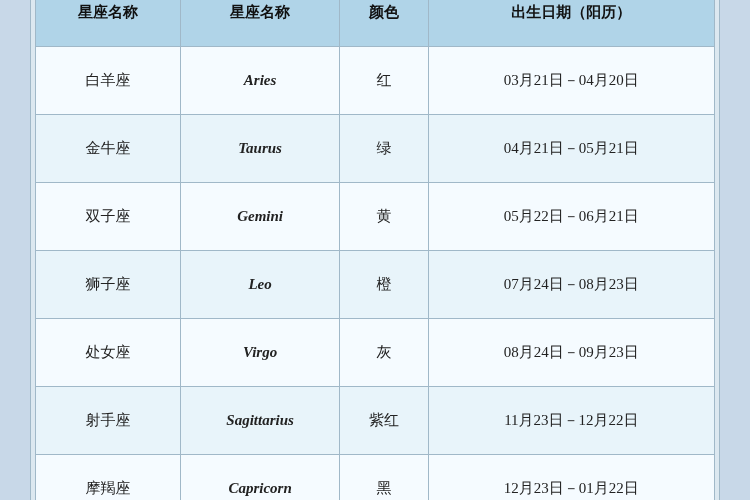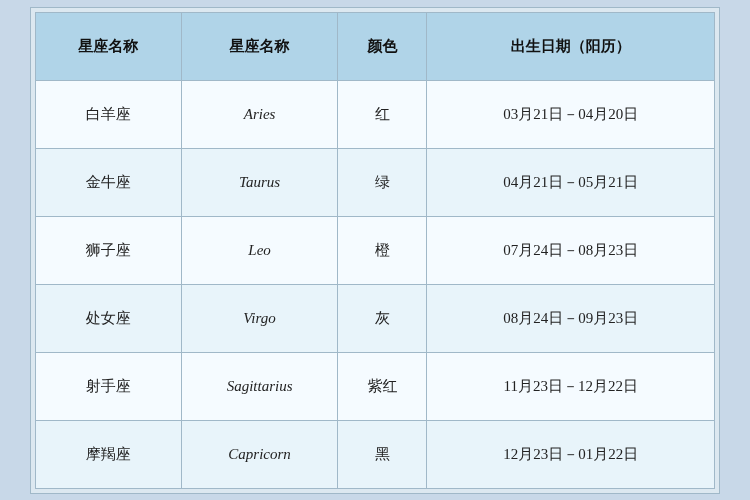--- a/index.html
+++ b/index.html
@@ -39,20 +39,21 @@
       background: #e8f4fa;
     }
     tr:nth-child(odd) td {
       background: #f5fbff;
     }
     td:first-child {
       font-size: 15px;
     }
     td:nth-child(2) {
       font-style: italic;
+      font-weight: bold;
     }
   </style>
 </head>
 <body>
 
 <div class="table-container">
   <table>
     <thead>
       <tr>
         <th>星座名称</th>
@@ -66,20 +67,26 @@
           <td>白羊座</td>
           <td>Aries</td>
           <td>红</td>
           <td>03月21日－04月20日</td>
         </tr>
         <tr>
           <td>金牛座</td>
           <td>Taurus</td>
           <td>绿</td>
           <td>04月21日－05月21日</td>
+        </tr>
+        <tr>
+          <td>双子座</td>
+          <td>Gemini</td>
+          <td>黄</td>
+          <td>05月22日－06月21日</td>
         </tr>
         <tr>
           <td>狮子座</td>
           <td>Leo</td>
           <td>橙</td>
           <td>07月24日－08月23日</td>
         </tr>
         <tr>
           <td>处女座</td>
           <td>Virgo</td>

